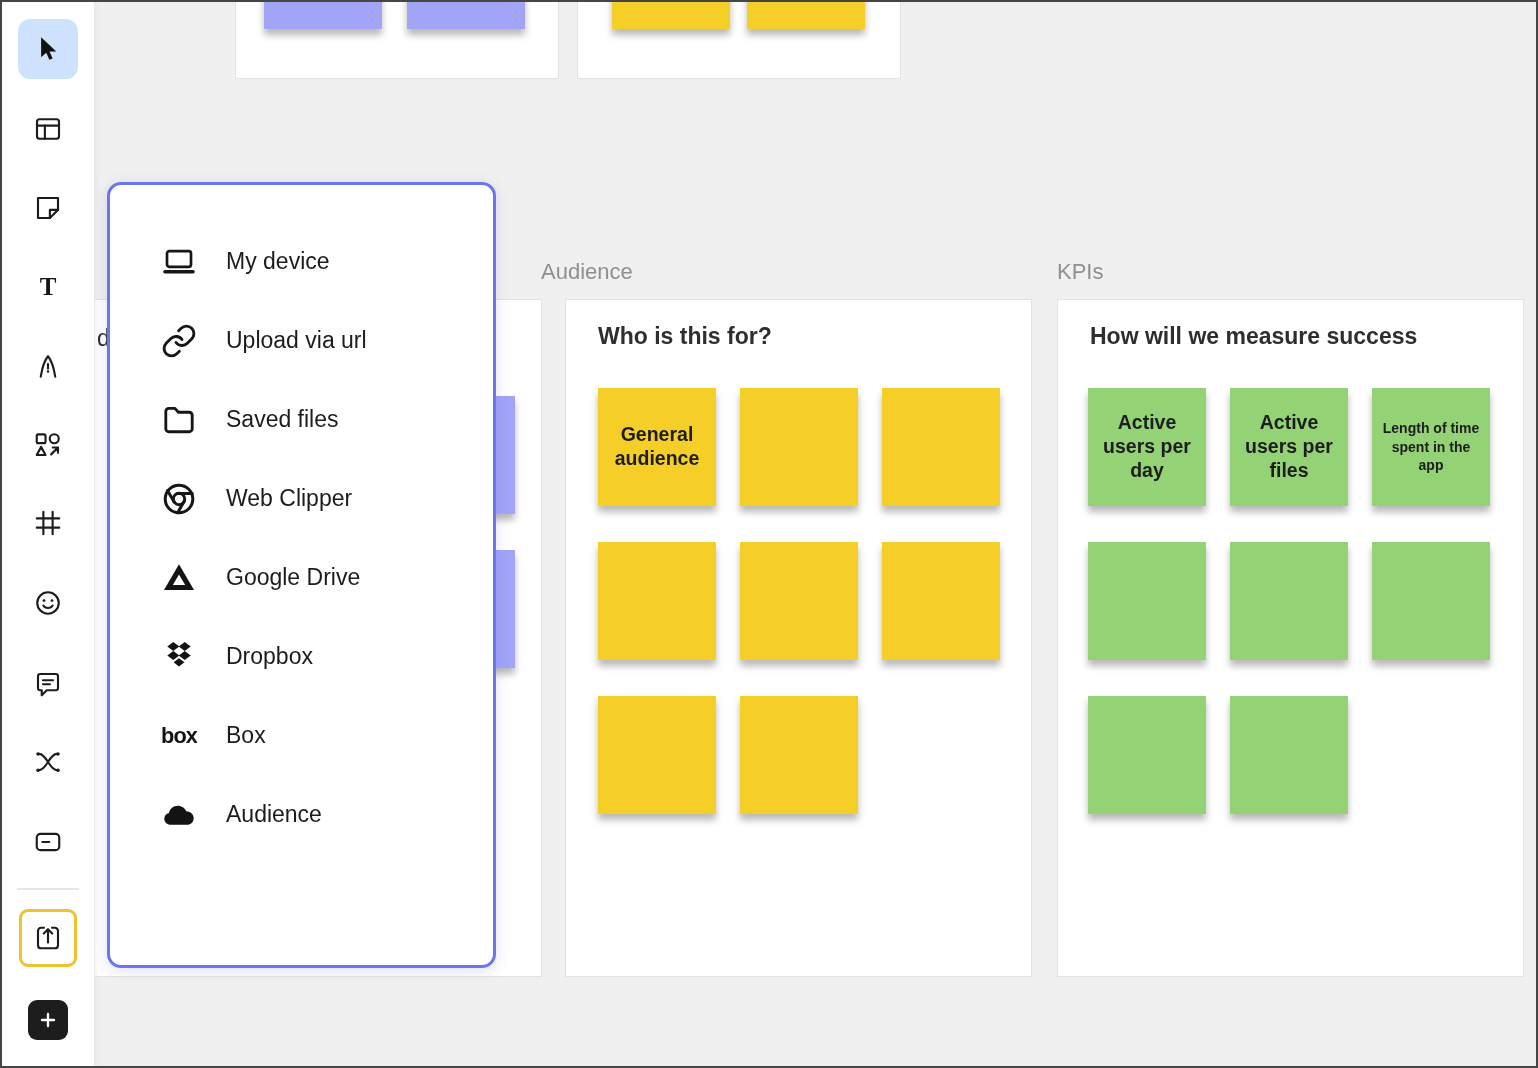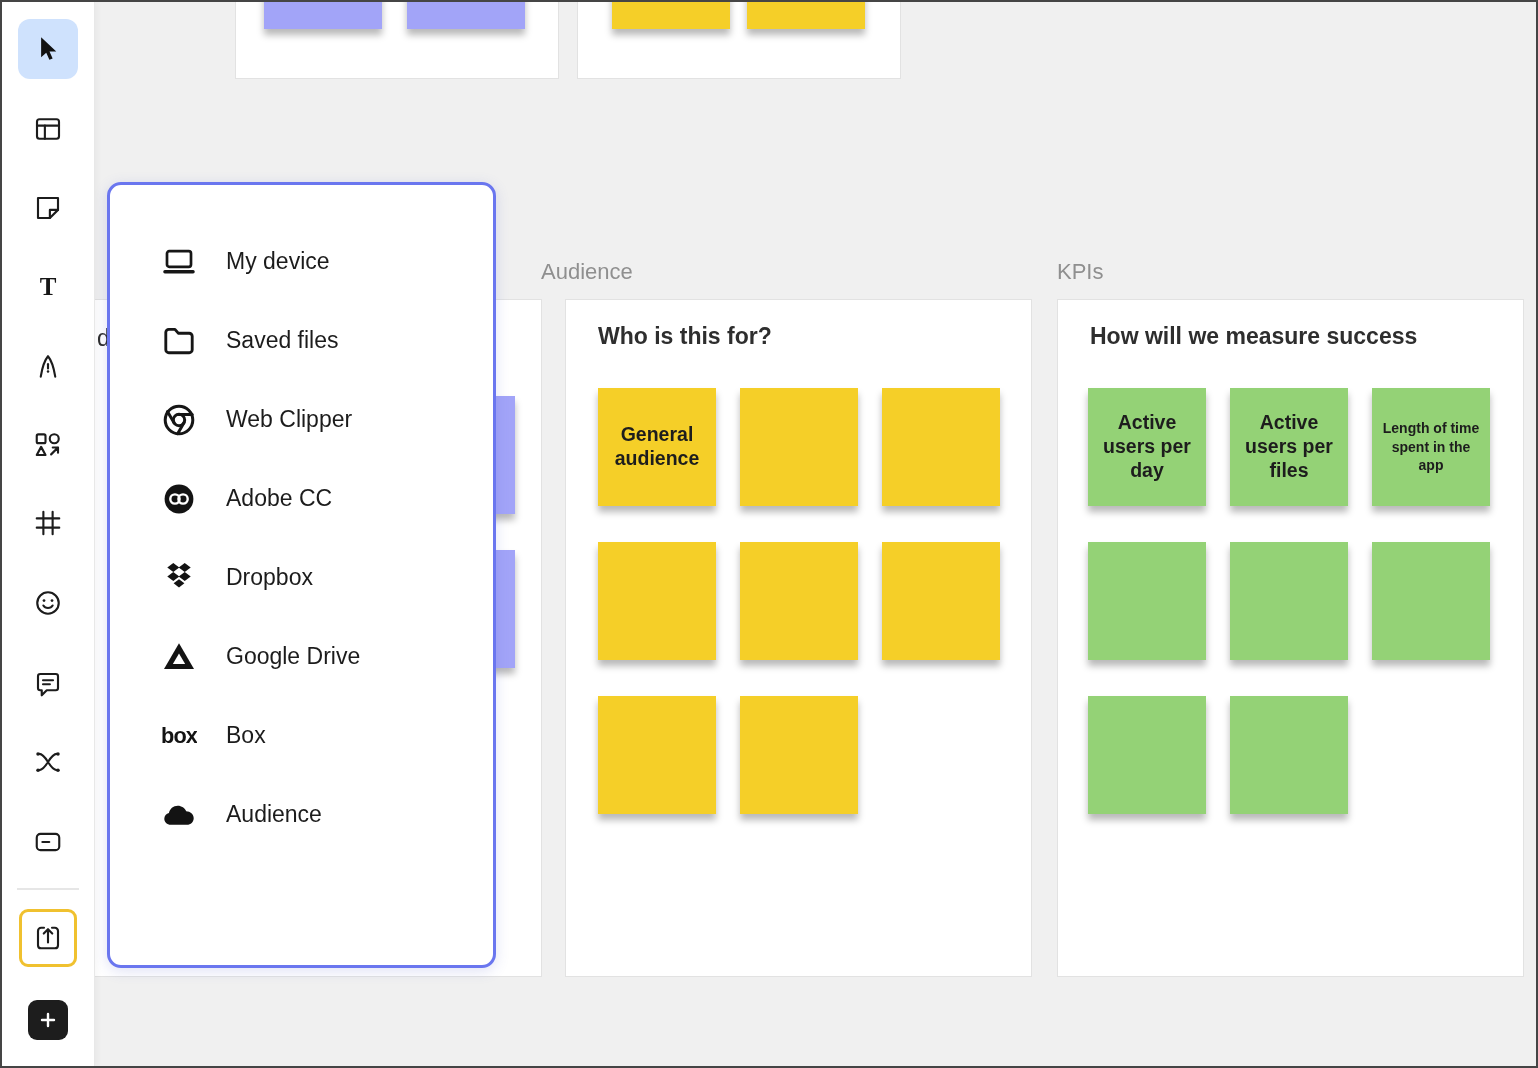--- a/index.html
+++ b/index.html
@@ -110,71 +110,70 @@
         <svg width="36" height="36" viewBox="0 0 24 24" fill="none" stroke="#161616" stroke-width="1.8" stroke-linecap="round" stroke-linejoin="round">
             <rect x="4" y="4.8" width="16" height="10.4" rx="1.5"></rect>
             <path d="M2.6 18.5 H21.4" stroke-width="2.2"></path>
           </svg>
       </span>
       <span class="mi-label">My device</span>
     </div>
     <div class="menu-item">
       <span class="mi-icon">
         <svg width="36" height="36" viewBox="0 0 24 24" fill="none" stroke="#161616" stroke-width="1.9" stroke-linecap="round" stroke-linejoin="round">
+            <path d="M10 13a5 5 0 0 0 7.54.54l3-3a5 5 0 0 0-7.07-7.07l-1.72 1.71"></path>
+            <path d="M14 11a5 5 0 0 0-7.54-.54l-3 3a5 5 0 0 0 7.07 7.07l1.71-1.71"></path>
+          </svg>
+      </span>
+      <span class="mi-label">Upload via url</span>
+    </div>
+    <div class="menu-item">
+      <span class="mi-icon">
+        <svg width="36" height="36" viewBox="0 0 24 24" fill="none" stroke="#161616" stroke-width="1.9" stroke-linecap="round" stroke-linejoin="round">
             <path d="M3.2 6.2 C3.2 5.1 4.1 4.2 5.2 4.2 H9.3 L11.5 6.8 H18.8 C19.9 6.8 20.8 7.7 20.8 8.8 V17.8 C20.8 18.9 19.9 19.8 18.8 19.8 H5.2 C4.1 19.8 3.2 18.9 3.2 17.8 Z"></path>
           </svg>
       </span>
       <span class="mi-label">Saved files</span>
     </div>
     <div class="menu-item">
       <span class="mi-icon">
         <svg width="36" height="36" viewBox="0 0 24 24" fill="none" stroke="#161616" stroke-width="2" stroke-linecap="round">
             <circle cx="12" cy="12" r="9.2"></circle>
             <circle cx="12" cy="12" r="3.8"></circle>
             <line x1="20.8" y1="8.3" x2="12" y2="8.3"></line>
             <line x1="4.3" y1="6.3" x2="8.7" y2="13.9"></line>
             <line x1="11.1" y1="21.1" x2="15.3" y2="13.9"></line>
           </svg>
       </span>
       <span class="mi-label">Web Clipper</span>
     </div>
     <div class="menu-item">
       <span class="mi-icon">
         <svg width="36" height="36" viewBox="0 0 24 24">
-            <circle cx="12" cy="12" r="9.6" fill="#131313"></circle>
-            <circle cx="9.3" cy="12" r="3.1" fill="none" stroke="#fff" stroke-width="1.6"></circle>
-            <circle cx="14.7" cy="12" r="3.1" fill="none" stroke="#fff" stroke-width="1.6"></circle>
-          </svg>
-      </span>
-      <span class="mi-label">Adobe CC</span>
+            <path d="M12 2.8 L22 20 H2 Z" fill="#131313"></path>
+            <path d="M12 9.6 L16.1 16.6 H7.9 Z" fill="#fff"></path>
+          </svg>
+      </span>
+      <span class="mi-label">Google Drive</span>
     </div>
     <div class="menu-item">
       <span class="mi-icon">
         <svg width="36" height="36" viewBox="0 0 24 24" fill="#131313">
             <path d="M8.2 2 L12.2 5 L8.2 8 L4.2 5 Z"></path>
             <path d="M15.8 2 L19.8 5 L15.8 8 L11.8 5 Z"></path>
             <path d="M8.2 8 L12.2 11 L8.2 14 L4.2 11 Z"></path>
             <path d="M15.8 8 L19.8 11 L15.8 14 L11.8 11 Z"></path>
             <path d="M12 12.8 L15.6 15.5 L12 18.4 L8.4 15.5 Z"></path>
           </svg>
       </span>
       <span class="mi-label">Dropbox</span>
     </div>
     <div class="menu-item">
       <span class="mi-icon">
         <svg width="36" height="36" viewBox="0 0 24 24">
-            <path d="M12 2.8 L22 20 H2 Z" fill="#131313"></path>
-            <path d="M12 9.6 L16.1 16.6 H7.9 Z" fill="#fff"></path>
-          </svg>
-      </span>
-      <span class="mi-label">Google Drive</span>
-    </div>
-    <div class="menu-item">
-      <span class="mi-icon">
-        <svg width="36" height="36" viewBox="0 0 24 24">
             <text x="12" y="16.8" text-anchor="middle" font-family="'Liberation Sans',sans-serif" font-size="14.5" font-weight="bold" fill="#131313" letter-spacing="-0.6">box</text>
           </svg>
       </span>
       <span class="mi-label">Box</span>
     </div>
     <div class="menu-item">
       <span class="mi-icon">
         <svg width="36" height="36" viewBox="0 0 24 24">
             <path d="M6.5 18.5 C4 18.5 2.2 16.7 2.2 14.5 C2.2 12.6 3.5 11.1 5.3 10.7 C5.8 7.9 8.2 5.8 11.2 5.8 C13.7 5.8 15.9 7.3 16.8 9.5 C19.5 9.6 21.8 11.6 21.8 14.1 C21.8 16.5 19.8 18.5 17.3 18.5 Z" fill="#131313"></path>
           </svg>

